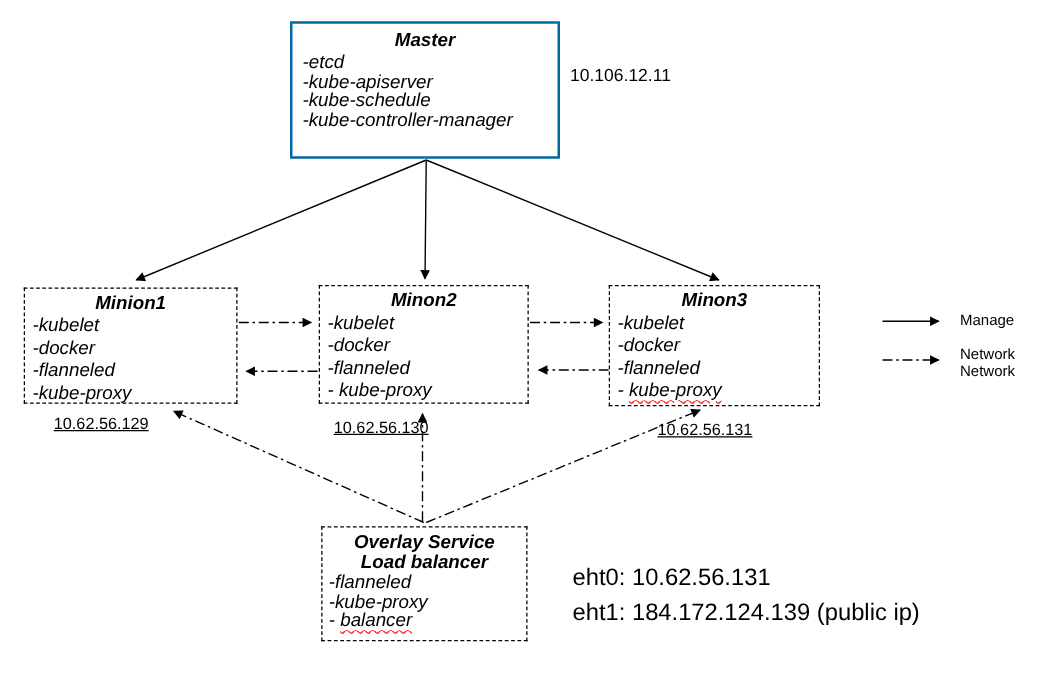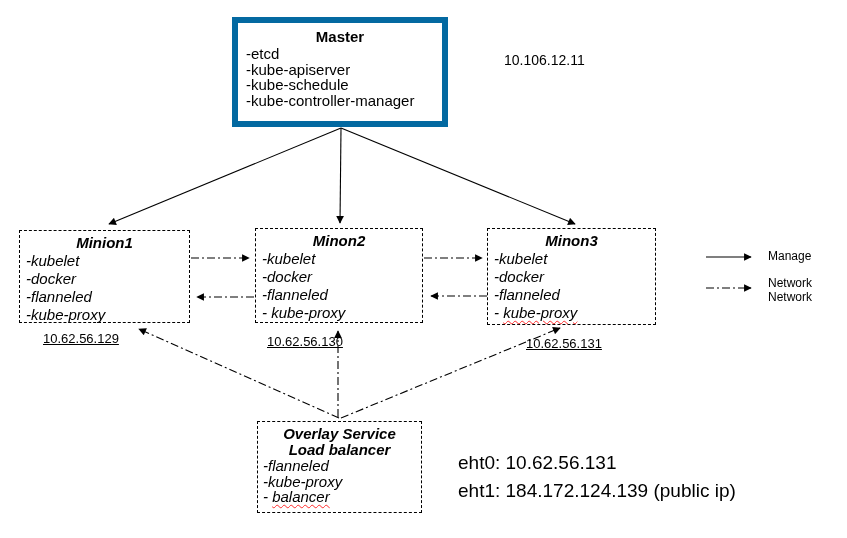--- a/index.html
+++ b/index.html
@@ -5,31 +5,31 @@
   html,body{margin:0;padding:0;background:#fff;}
   #canvas{
     position:relative;
     width:847px;height:538px;
     background:#ffffff;
     font-family:"Liberation Sans","DejaVu Sans",sans-serif;
     color:#000;
     overflow:hidden;
   }
   .box{position:absolute;background:#fff;box-sizing:border-box;}
-  .box.solid{border:6px solid #0369a1;}
+  .box.solid{border:2px solid #0369a1;font-style:italic;}
   .box.dashed{border:1px dashed #000;font-style:italic;}
   .box-title{font-weight:bold;font-size:15px;text-align:center;line-height:19px;padding-top:2px;}
   .box-items{font-size:15px;line-height:18px;padding-left:6px;white-space:nowrap;}
   .master .box-title{line-height:18px;padding-top:5px;}
   .master .box-items{line-height:15.5px;padding-left:8px;}
   .lb .box-title{line-height:16px;}
   .lb .box-items{line-height:15.5px;padding-left:5px;}
   .label{position:absolute;white-space:nowrap;}
   .ip{font-size:13px;text-decoration:underline;}
-  .master-ip{font-size:14px;margin-left:48px;}
+  .master-ip{font-size:14px;}
   .eht{font-size:19px;}
   .legend-label{font-size:12px;line-height:14px;}
   .squiggle{
     text-decoration-line:underline;
     text-decoration-style:wavy;
     text-decoration-color:#ff2a2a;
     text-decoration-thickness:1px;
     text-underline-offset:2px;
   }
   #arrow-layer{position:absolute;left:0;top:0;width:847px;height:538px;pointer-events:none;}

